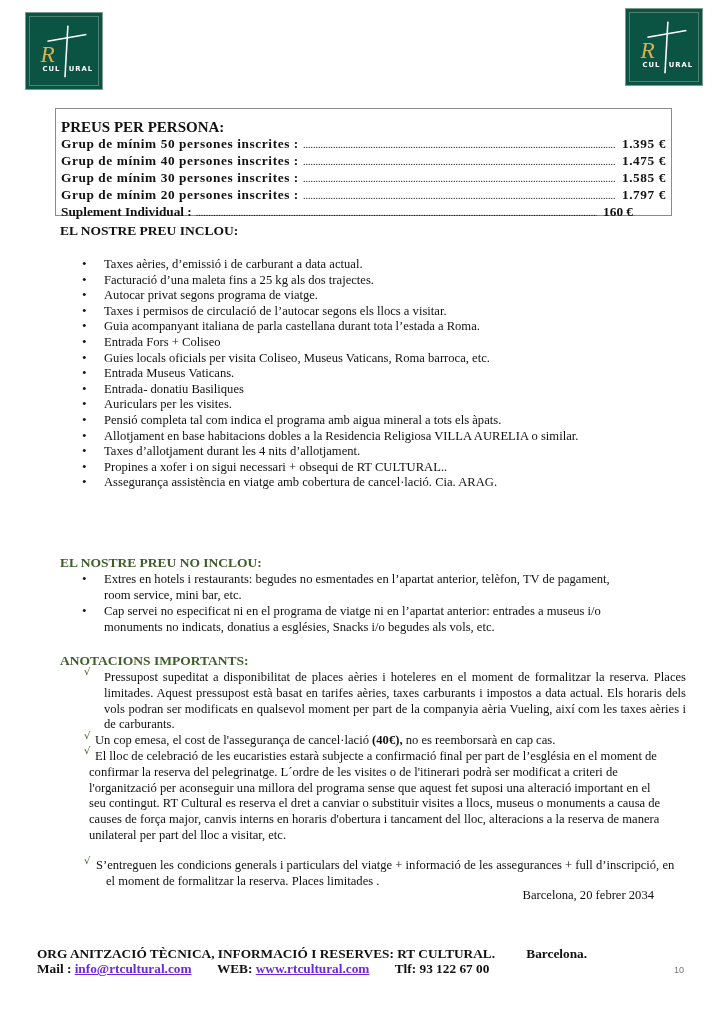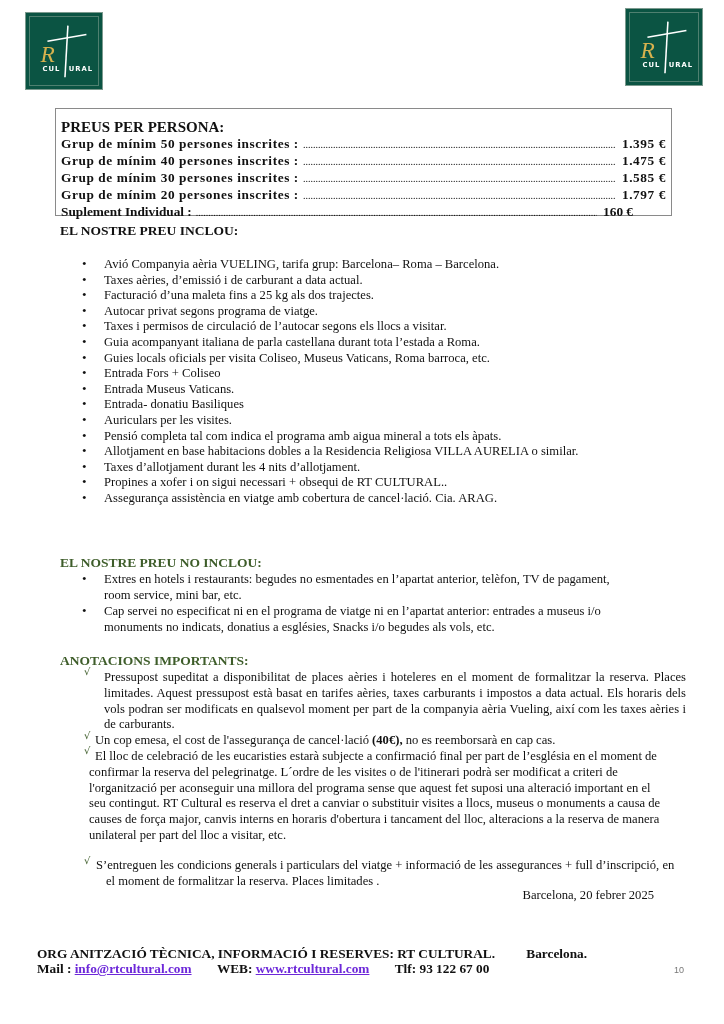--- a/index.html
+++ b/index.html
@@ -90,28 +90,27 @@
   </div>
   <div class="price-row supp">
     <span class="lbl">Suplement Individual :</span>
     <span class="dots"></span>
     <span class="val">160 €</span>
   </div>
 </div>
 
 <div class="section-title" style="top:223px;">EL NOSTRE PREU INCLOU:</div>
 <ul class="blist" style="top:257px;">
-  <li>Avió Companyia aèria VUELING, tarifa grup: Barcelona– Roma – Barcelona.</li>
   <li>Taxes aèries, d’emissió i de carburant a data actual.</li>
   <li>Facturació d’una maleta fins a 25 kg als dos trajectes.</li>
   <li>Autocar privat segons programa de viatge.</li>
   <li>Taxes i permisos de circulació de l’autocar segons els llocs a visitar.</li>
   <li>Guia acompanyant italiana de parla castellana durant tota l’estada a Roma.</li>
+  <li>Entrada Fors + Coliseo</li>
   <li>Guies locals oficials per visita Coliseo, Museus Vaticans, Roma barroca, etc.</li>
-  <li>Entrada Fors + Coliseo</li>
   <li>Entrada Museus Vaticans.</li>
   <li>Entrada- donatiu Basiliques</li>
   <li>Auriculars per les visites.</li>
   <li>Pensió completa tal com indica el programa amb aigua mineral a tots els àpats.</li>
   <li>Allotjament en base habitacions dobles a la Residencia Religiosa VILLA AURELIA o similar.</li>
   <li>Taxes d’allotjament durant les 4 nits d’allotjament.</li>
   <li>Propines a xofer i on sigui necessari + obsequi de RT CULTURAL..</li>
   <li>Assegurança assistència en viatge amb cobertura de cancel·lació. Cia. ARAG.</li>
 </ul>
 
@@ -128,21 +127,21 @@
 
 <span class="check" style="left:84px; top:730px;">√</span>
 <div class="note" style="left:95px; top:733px; width:600px;"><span>Un cop emesa, el cost de l'assegurança de cancel·lació </span><b>(40€),</b><span> no es reemborsarà en cap cas.</span></div>
 
 <span class="check" style="left:84px; top:745px;">√</span>
 <div class="note" style="left:89px; top:749px; width:572px; text-indent:6px;">El lloc de celebració de les eucaristies estarà subjecte a confirmació final per part de l’església en el moment de confirmar la reserva del pelegrinatge. L´ordre de les visites o de l'itinerari podrà ser modificat a criteri de l'organització per aconseguir una millora del programa sense que aquest fet suposi una alteració important en el seu contingut. RT Cultural es reserva el dret a canviar o substituir visites a llocs, museus o monuments a causa de causes de força major, canvis interns en horaris d'obertura i tancament del lloc, alteracions a la reserva de manera unilateral per part del lloc a visitar, etc.</div>
 
 <span class="check" style="left:84px; top:855px;">√</span>
 <div class="note" style="left:96px; top:858px; width:580px; padding-left:10px; text-indent:-10px;">S’entreguen les condicions generals i particulars del viatge + informació de les assegurances + full d’inscripció, en el moment de formalitzar la reserva. Places limitades .</div>
 
-<div class="date">Barcelona, 20 febrer 2025</div>
+<div class="date">Barcelona, 20 febrer 2034</div>
 
 <div class="footer" style="top:946px;">
   <span>ORG ANITZACIÓ TÈCNICA, INFORMACIÓ I RESERVES: RT CULTURAL.</span>
   <span style="margin-left:28px;">Barcelona.</span>
 </div>
 <div class="footer" style="top:961px;">
   <span>Mail :</span>
   <a>info@rtcultural.com</a>
   <span style="margin-left:22px;">WEB:</span>
   <a>www.rtcultural.com</a>

